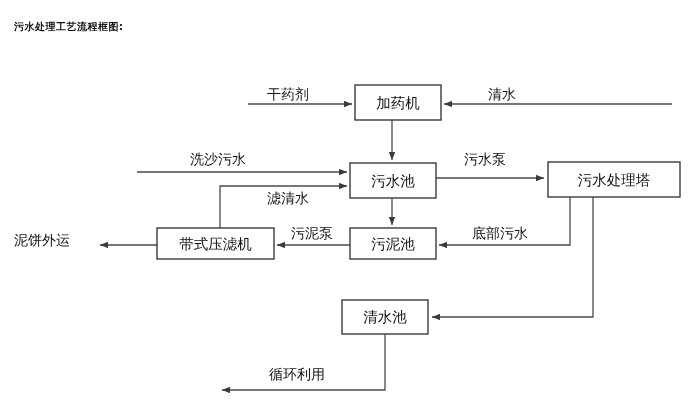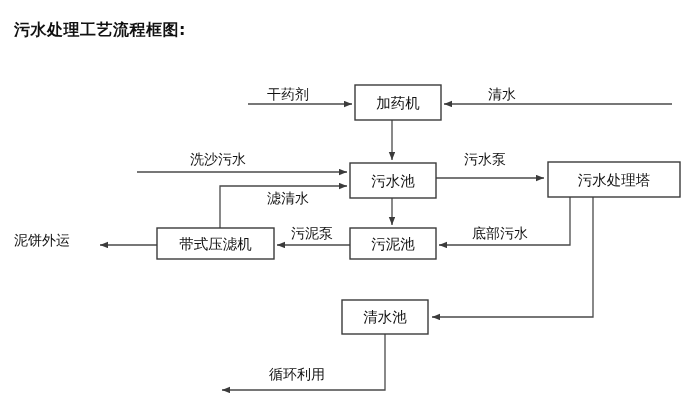--- a/index.html
+++ b/index.html
@@ -17,21 +17,21 @@
   }
   #diagram-root {
     position: relative;
     width: 700px;
     height: 420px;
   }
   .page-title {
     position: absolute;
     left: 14px;
     top: 20px;
-    font-size: 16px;
+    font-size: 10px;
     font-weight: bold;
     letter-spacing: 0.5px;
     color: #111111;
     white-space: nowrap;
   }
   svg.flow-canvas {
     position: absolute;
     left: 0;
     top: 0;
     width: 700px;

